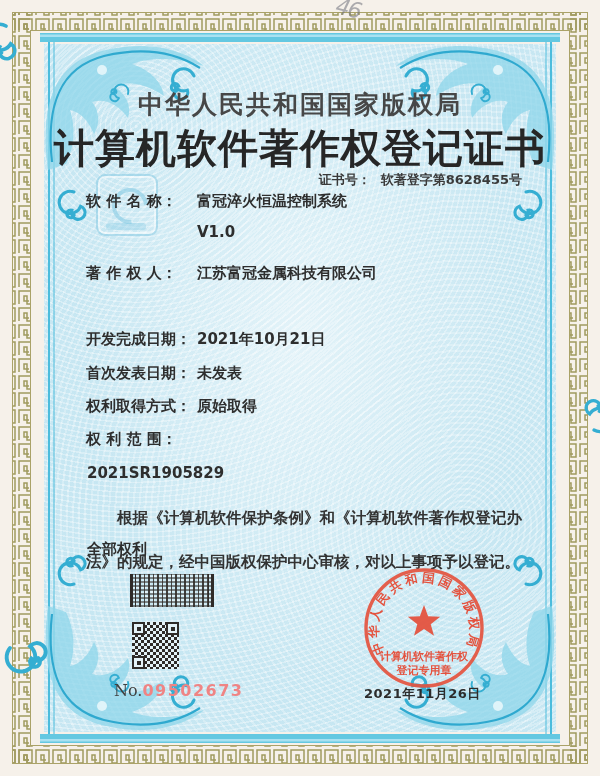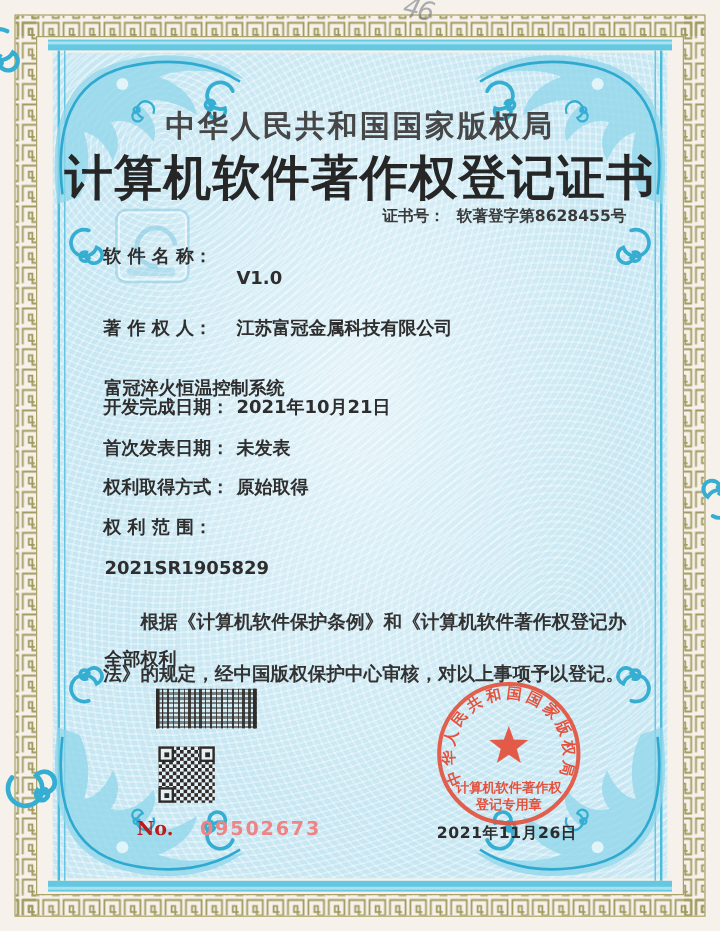--- a/index.html
+++ b/index.html
@@ -35,22 +35,22 @@
   }
   .barcode .guard{position:absolute;top:0;height:33px;background:#2f2b28;}
   .g1{left:0;width:3px;} .g2{left:5px;width:1px;} .g3{right:0;width:3px;} .g4{right:5px;width:1px;}
   .qrcode{left:132px;top:622px;width:47px;height:47px;
     background:repeating-conic-gradient(#2f2b28 0% 25%, #e4f2f7 0% 50%);
     background-size:6px 6px;}
   .finder{position:absolute;width:13px;height:13px;border:2px solid #2f2b28;background:#e4f2f7;box-sizing:border-box;}
   .finder::after{content:"";position:absolute;left:2.5px;top:2.5px;width:4px;height:4px;background:#2f2b28;}
   .f-tl{left:0;top:0;} .f-tr{right:0;top:0;} .f-bl{left:0;bottom:0;}
   .serial{left:114px;top:681px;font-size:16px;}
-  .serial-prefix{font-family:"DejaVu Serif",serif;font-weight:700;color:#b91c1c;}
-  .serial-number{color:#ef8484;letter-spacing:1.5px;margin-left:22px;font-weight:600;}
+  .serial-prefix{font-family:"DejaVu Serif",serif;font-weight:400;color:#404040;}
+  .serial-number{color:#ef8484;letter-spacing:1.5px;margin-left:0;font-weight:600;}
   .issue-date{left:364px;top:685px;font-size:13px;font-weight:700;color:#2c2c2c;letter-spacing:0.5px;}
   .seal-svg{left:361px;top:565px;}
   .emboss{left:96px;top:174px;width:58px;height:58px;border-radius:9px;
     border:2px solid rgba(130,200,226,0.5);box-shadow:inset 0 0 0 2px rgba(255,255,255,0.5);}
   .emboss-c{position:absolute;left:14px;top:12px;width:28px;height:28px;border-radius:50%;
     border:4px solid rgba(130,200,226,0.55);border-right-color:transparent;transform:rotate(40deg);}
   .emboss-base{position:absolute;left:8px;bottom:4px;width:40px;height:7px;border-radius:3px;
     background:rgba(130,200,226,0.35);}
   .handwriting{left:336px;top:-4px;font-size:22px;font-style:italic;color:rgba(110,112,122,0.55);
     transform:rotate(14deg);letter-spacing:-2px;}
@@ -116,21 +116,21 @@
 
     <div class="abs cert-line">
       <span>证书号：</span><span class="gap"></span><span>软著登字第8628455号</span>
     </div>
 
     <div class="abs emboss">
       <div class="emboss-c"></div>
       <div class="emboss-base"></div>
     </div>
 
-    <div class="abs field-row" style="top:204px;flex-direction:column;">
+    <div class="abs field-row" style="top:192px;">
       <span class="field-label">软 件 名 称：</span>
       <span class="field-value">富冠淬火恒温控制系统</span>
     </div>
     <div class="abs value2" style="top:223px;">V1.0</div>
 
     <div class="abs field-row" style="top:264px;">
       <span class="field-label">著 作 权 人：</span>
       <span class="field-value">江苏富冠金属科技有限公司</span>
     </div>
 

